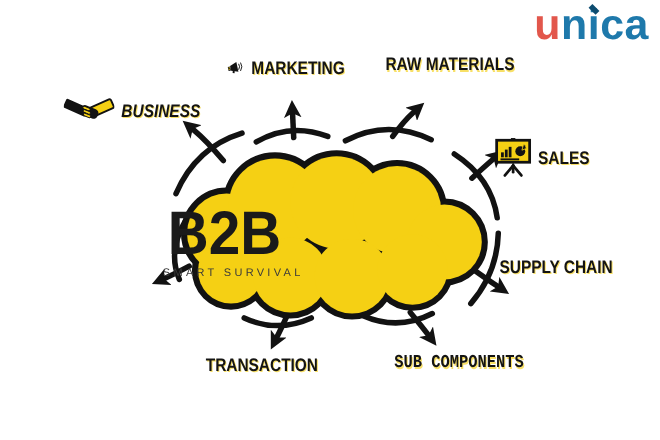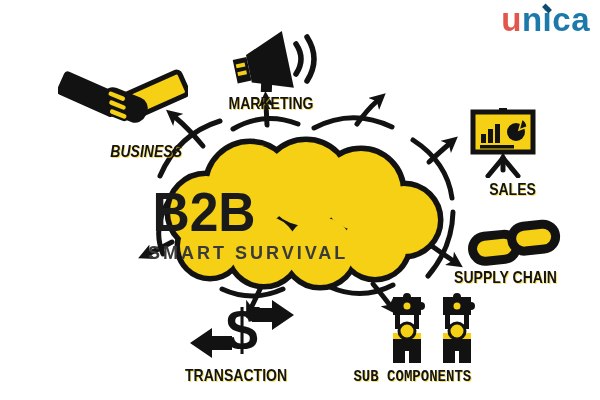--- a/index.html
+++ b/index.html
@@ -1,36 +1,36 @@
 <!DOCTYPE html>
 <html><head>
 <meta charset="utf-8">
 <style>
   html,body{margin:0;padding:0;background:#fff;}
   .canvas{
     position:relative;width:600px;height:400px;background:#fff;overflow:hidden;
     font-family:"Liberation Sans", sans-serif;
   }
   
-  .logo{position:absolute;top:2px;right:10px;font-size:33px;font-weight:bold;
+  .logo{position:absolute;top:2px;right:10px;font-size:39px;font-weight:bold;
         letter-spacing:.5px;z-index:5;line-height:1.1;}
   .logo .u{color:#E2574C;}
   .logo .bl{color:#1E79AB;}
   .logo .iwrap{position:relative;display:inline-block;color:#1E79AB;}
   .logo .cap{position:absolute;left:50%;top:2px;width:9px;height:9px;background:#0d4c70;
              transform:translate(-50%,0) rotate(45deg) scale(1,.55);}
   
   .arrows-layer{position:absolute;left:0;top:0;z-index:1;}
   .cloud-svg{position:absolute;left:148px;top:134px;z-index:2;}
   .cloud-text{position:absolute;left:148px;top:184px;width:310px;text-align:left;z-index:3;}
   .cloud-title{font-size:56px;font-weight:bold;color:#1a1a1a;line-height:1;
                transform:scaleX(.92);display:inline-block;}
-  .cloud-sub{font-size:18px;font-weight:bold;letter-spacing:3px;color:#3a3a3a;margin-top:3px;}
+  .cloud-sub{font-size:10px;font-weight:normal;letter-spacing:3px;color:#3a3a3a;margin-top:3px;}
   
-  .node{position:absolute;display:flex;flex-direction:column;align-items:flex-end;z-index:2;}
+  .node{position:absolute;display:flex;flex-direction:row;align-items:center;z-index:2;}
   .node-label{font-size:16.5px;font-weight:bold;color:#141414;white-space:nowrap;
               transform:scaleX(.85);margin-top:2px;
               text-shadow:1px 1px 0 rgba(245,208,20,.65);}
   .n-business{left:58px;top:60px;width:130px;font-style:italic;}
   .n-marketing{left:206px;top:30px;width:115px;}
   .n-raw{left:340px;top:28px;width:132px;}
   .n-sales{left:448px;top:108px;width:92px;}
   .n-supply{left:444px;top:218px;width:122px;}
   .n-subcomp{left:348px;top:291px;width:134px;font-family:Liberation Mono, monospace;}
   .n-transaction{left:178px;top:298px;width:118px;}
@@ -129,20 +129,38 @@
         <rect x="10" y="35" width="9" height="4" fill="#F5D014"></rect>
         <polygon points="22,20 62,4 62,62 22,48" fill="#121212"></polygon>
         <rect x="30" y="46" width="11" height="18" fill="#121212" transform="rotate(14 35 55)"></rect>
       </g>
       <path d="M70,14 Q80,29 70,44" stroke="#121212" stroke-width="5.5" fill="none" stroke-linecap="round"></path>
       <path d="M81,7 Q95,29 81,51" stroke="#121212" stroke-width="5.5" fill="none" stroke-linecap="round"></path>
     </svg>
     <span class="node-label">MARKETING</span>
   </div>
 
+  <div class="node n-raw">
+    <svg width="105" height="60" viewBox="0 0 105 60">
+      <g stroke="#121212" stroke-width="4.5" stroke-linecap="round">
+        <line x1="25" y1="4" x2="29" y2="12"></line>
+          <line x1="45" y1="4" x2="49" y2="12"></line>
+        <line x1="65" y1="4" x2="69" y2="12"></line>
+          <line x1="85" y1="4" x2="89" y2="12"></line>
+      </g>
+      <g fill="#121212">
+        <rect x="20" y="14" width="11" height="22"></rect>
+          <rect x="40" y="14" width="11" height="22"></rect>
+        <rect x="60" y="14" width="11" height="22"></rect>
+          <rect x="80" y="14" width="11" height="22"></rect>
+        <rect x="12" y="32" width="87" height="26"></rect>
+      </g>
+    </svg>
+    <span class="node-label">RAW MATERIALS</span>
+  </div>
 
   <div class="node n-sales">
     <svg width="74" height="70" viewBox="0 0 74 70">
       <rect x="33" y="0" width="8" height="7" fill="#121212"></rect>
       <rect x="7" y="4" width="60" height="40" fill="#F5D014" stroke="#121212" stroke-width="5"></rect>
       <rect x="15" y="26" width="5" height="9" fill="#121212"></rect>
       <rect x="22" y="21" width="5" height="14" fill="#121212"></rect>
       <rect x="29" y="16" width="5" height="19" fill="#121212"></rect>
       <circle cx="50" cy="24" r="9" fill="#121212"></circle>
       <path d="M53,22 L56,11 A9,9 0 0 1 61,19 Z" fill="#121212" stroke="#F5D014" stroke-width="1.5"></path>

